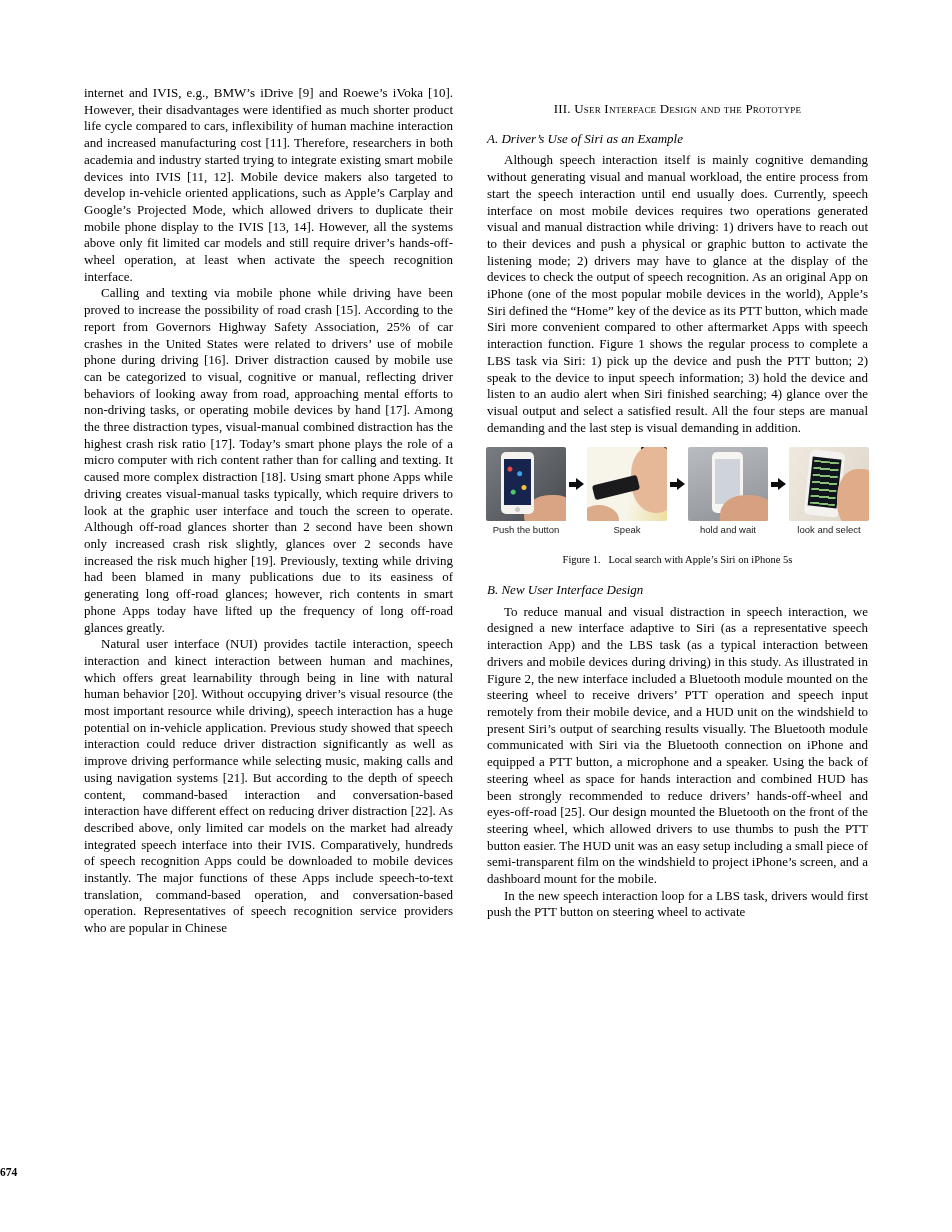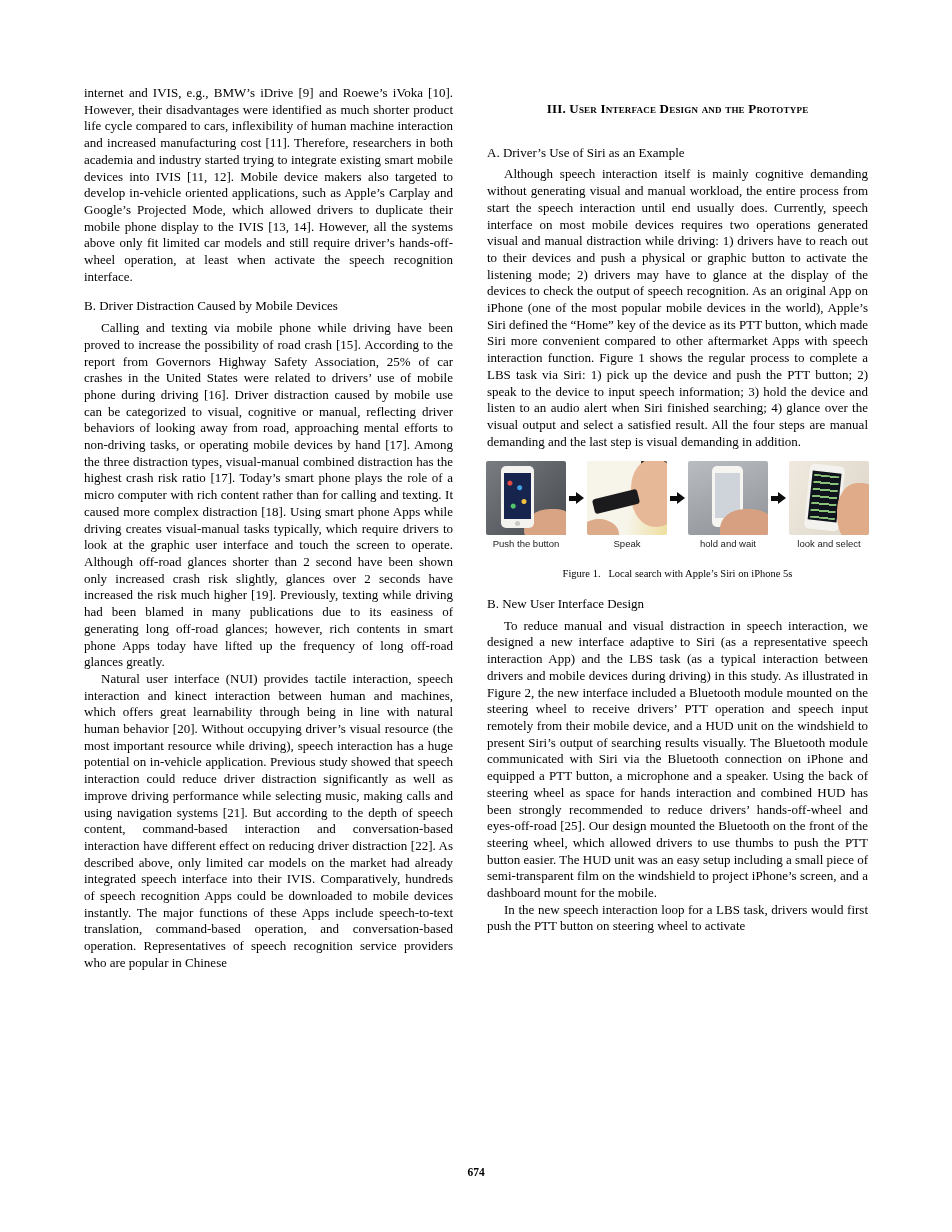--- a/index.html
+++ b/index.html
@@ -7,26 +7,26 @@
   body {
     width: 952px; height: 1232px; background: #ffffff; color: #000;
     font-family: "Liberation Serif", "DejaVu Serif", serif;
   }
   .page { position: relative; width: 952px; height: 1232px; padding: 85px 84px 0 84px; }
   .columns { display: flex; gap: 34px; }
   .col { width: 381px; font-size: 13px; line-height: 16.7px; text-align: justify; }
   p { margin: 0; text-indent: 17px; }
   p.noindent { text-indent: 0; }
   .subheading {
-    font-size: 13px; font-weight: normal;
+    font-size: 13px; font-style: italic; font-weight: normal;
     margin: 13px 0 5px 0; text-align: left; text-indent: 0;
   }
   .section-heading {
-    font-size: 13px; font-weight: bold; font-variant: small-caps;
-    text-align: center; margin: 16px 0 27px 0; letter-spacing: 0.2px;
+    font-size: 13px; font-weight: normal; font-variant: small-caps;
+    text-align: center; margin: 16px 0 13px 0; letter-spacing: 0.2px;
   }
   
   figure.figure1 { margin: 11px 0 4px 0; }
   .fig-row { display: flex; justify-content: center; align-items: flex-start; gap: 3px; }
   .fig-step { display: flex; flex-direction: column; align-items: center; width: 80px; }
   .photo { width: 80px; height: 74px; position: relative; overflow: hidden; border-radius: 2px; }
   .fig-label {
     margin-top: 3px; font-family: "Liberation Sans", sans-serif;
     font-size: 9.5px; line-height: 11px; color: #1a1a1a; text-align: center; text-indent: 0;
   }
@@ -66,32 +66,31 @@
   
   .photo-4 { background: linear-gradient(120deg, #efe9df, #ddd5c8); }
   .p4-phone { position: absolute; left: 18px; top: 4px; width: 35px; height: 65px; background: #f4f2ee; border-radius: 5px; transform: rotate(6deg); }
   .p4-screen { position: absolute; left: 3px; top: 7px; right: 3px; bottom: 9px; background: #10141c; overflow: hidden; }
   .p4-screen::after { content: ""; position: absolute; left: 2px; right: 2px; top: 3px; height: 44px;
       background: repeating-linear-gradient(to bottom, #9fe08a 0 2px, transparent 2px 7px); opacity: .85; }
   .p4-hand { position: absolute; right: -14px; bottom: -10px; width: 46px; height: 62px; background: #e0ab88; border-radius: 45%; }
 
   .page-number {
     position: absolute; bottom: 54px; left: 0; right: 0;
-    text-align: center; font-weight: bold; font-size: 11.5px;
+    text-align: left; font-weight: bold; font-size: 11.5px;
   }
 </style>
 </head>
 <body>
 
 <div class="page">
   <div class="columns">
 
     <div class="col">
       <p class="noindent">internet and IVIS, e.g., BMW’s iDrive [9] and Roewe’s iVoka [10]. However, their disadvantages were identified as much shorter product life cycle compared to cars, inflexibility of human machine interaction and increased manufacturing cost [11]. Therefore, researchers in both academia and industry started trying to integrate existing smart mobile devices into IVIS [11, 12]. Mobile device makers also targeted to develop in-vehicle oriented applications, such as Apple’s Carplay and Google’s Projected Mode, which allowed drivers to duplicate their mobile phone display to the IVIS [13, 14]. However, all the systems above only fit limited car models and still require driver’s hands-off-wheel operation, at least when activate the speech recognition interface.</p>
-      <h3 class="subheading">B. Driver Distraction Caused by Mobile Devices</h3>
       <p>Calling and texting via mobile phone while driving have been proved to increase the possibility of road crash [15]. According to the report from Governors Highway Safety Association, 25% of car crashes in the United States were related to drivers’ use of mobile phone during driving [16]. Driver distraction caused by mobile use can be categorized to visual, cognitive or manual, reflecting driver behaviors of looking away from road, approaching mental efforts to non-driving tasks, or operating mobile devices by hand [17]. Among the three distraction types, visual-manual combined distraction has the highest crash risk ratio [17]. Today’s smart phone plays the role of a micro computer with rich content rather than for calling and texting. It caused more complex distraction [18]. Using smart phone Apps while driving creates visual-manual tasks typically, which require drivers to look at the graphic user interface and touch the screen to operate. Although off-road glances shorter than 2 second have been shown only increased crash risk slightly, glances over 2 seconds have increased the risk much higher [19]. Previously, texting while driving had been blamed in many publications due to its easiness of generating long off-road glances; however, rich contents in smart phone Apps today have lifted up the frequency of long off-road glances greatly.</p>
       <p>Natural user interface (NUI) provides tactile interaction, speech interaction and kinect interaction between human and machines, which offers great learnability through being in line with natural human behavior [20]. Without occupying driver’s visual resource (the most important resource while driving), speech interaction has a huge potential on in-vehicle application. Previous study showed that speech interaction could reduce driver distraction significantly as well as improve driving performance while selecting music, making calls and using navigation systems [21]. But according to the depth of speech content, command-based interaction and conversation-based interaction have different effect on reducing driver distraction [22]. As described above, only limited car models on the market had already integrated speech interface into their IVIS. Comparatively, hundreds of speech recognition Apps could be downloaded to mobile devices instantly. The major functions of these Apps include speech-to-text translation, command-based operation, and conversation-based operation. Representatives of speech recognition service providers who are popular in Chinese</p>
     </div>
 
     <div class="col">
       <h2 class="section-heading">III. User Interface Design and the Prototype</h2>
       <h3 class="subheading">A. Driver’s Use of Siri as an Example</h3>
       <p>Although speech interaction itself is mainly cognitive demanding without generating visual and manual workload, the entire process from start the speech interaction until end usually does. Currently, speech interface on most mobile devices requires two operations generated visual and manual distraction while driving: 1) drivers have to reach out to their devices and push a physical or graphic button to activate the listening mode; 2) drivers may have to glance at the display of the devices to check the output of speech recognition. As an original App on iPhone (one of the most popular mobile devices in the world), Apple’s Siri defined the “Home” key of the device as its PTT button, which made Siri more convenient compared to other aftermarket Apps with speech interaction function. Figure 1 shows the regular process to complete a LBS task via Siri: 1) pick up the device and push the PTT button; 2) speak to the device to input speech information; 3) hold the device and listen to an audio alert when Siri finished searching; 4) glance over the visual output and select a satisfied result. All the four steps are manual demanding and the last step is visual demanding in addition.</p>
 
       <figure class="figure1">

